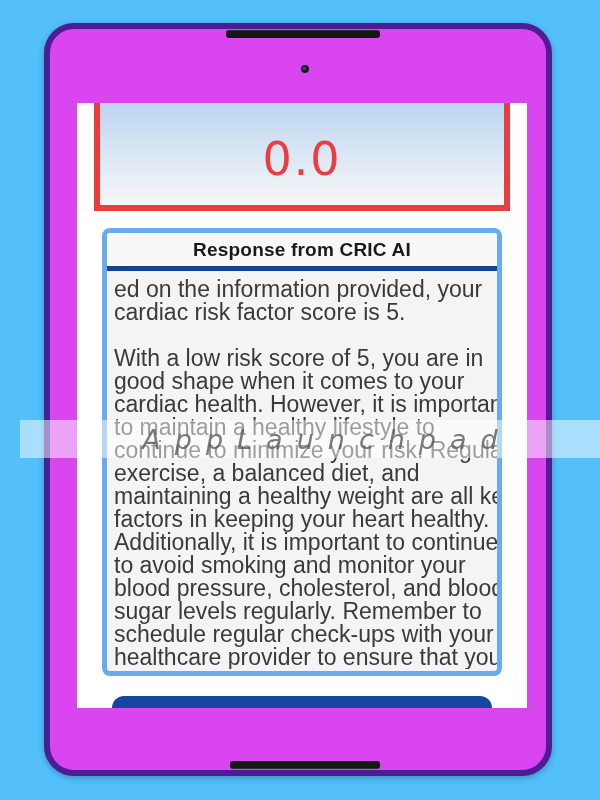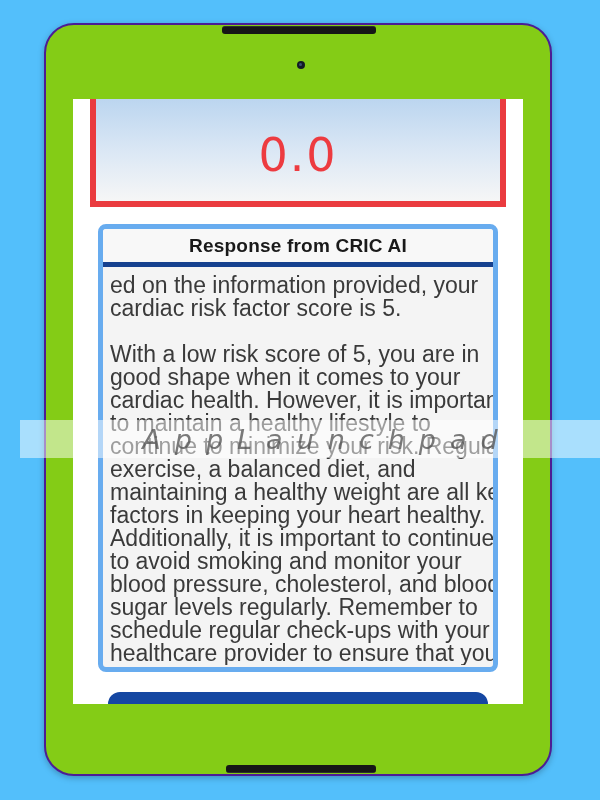--- a/index.html
+++ b/index.html
@@ -4,21 +4,21 @@
 <style>
   html,body{margin:0;padding:0;}
   body{
     width:600px;height:800px;position:relative;overflow:hidden;
     background:#53BFFB;
     font-family:"Liberation Sans", sans-serif;
   }
   
   .device{
     position:absolute;left:44px;top:23px;width:508px;height:753px;
-    background:#84cc16;border:2px solid #4c1d95;border-radius:30px;
+    background:#d946ef;border:6px solid #4c1d95;border-radius:30px;
     box-sizing:border-box;
     box-shadow:0 2px 6px rgba(0,0,0,0.25);
   }
   .slot{
     position:absolute;background:#161616;height:8px;border-radius:3px;
     border-top:1px solid #2e2e2e;box-sizing:border-box;
   }
   .slot-top{left:176px;top:1px;width:154px;}
   .slot-bottom{left:180px;bottom:1px;width:150px;border-top:none;border-bottom:1px solid #2e2e2e;}
   .camera{

